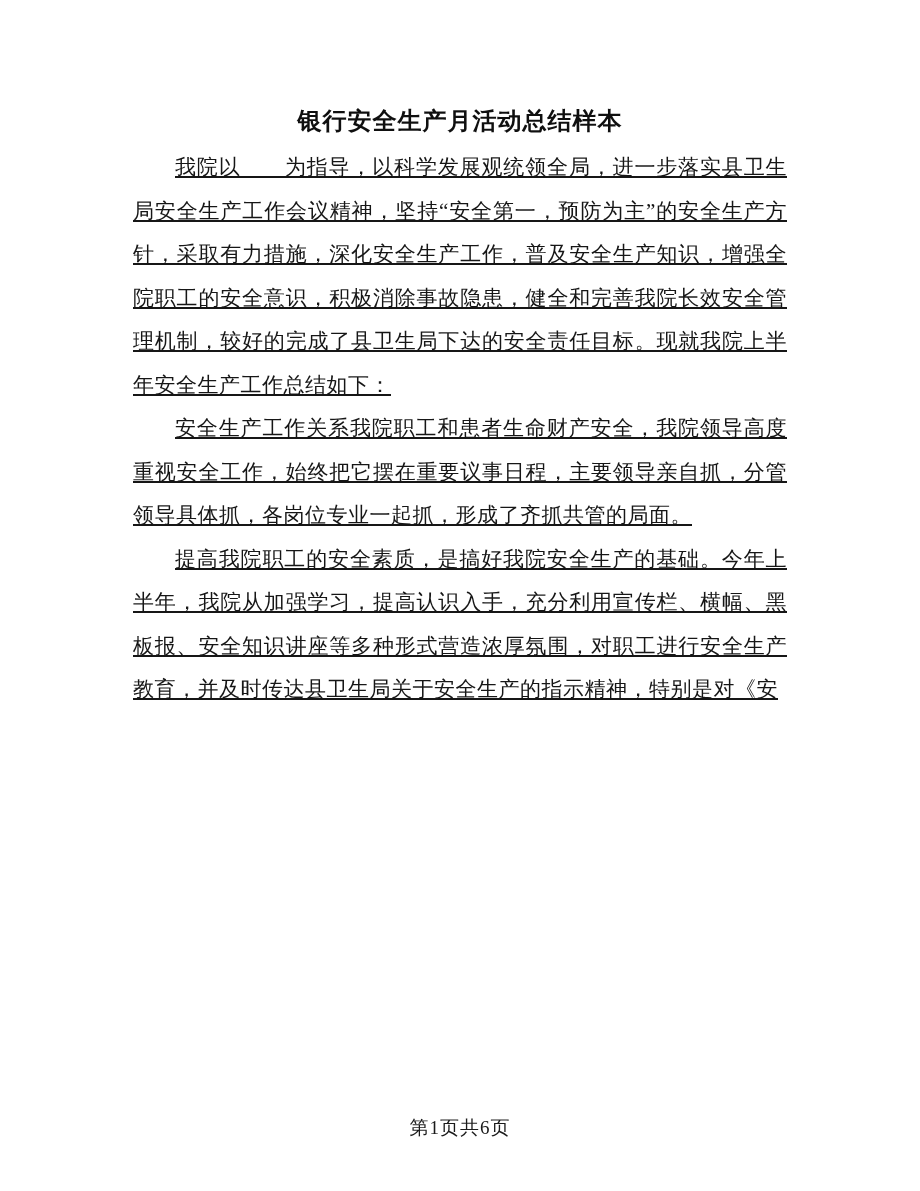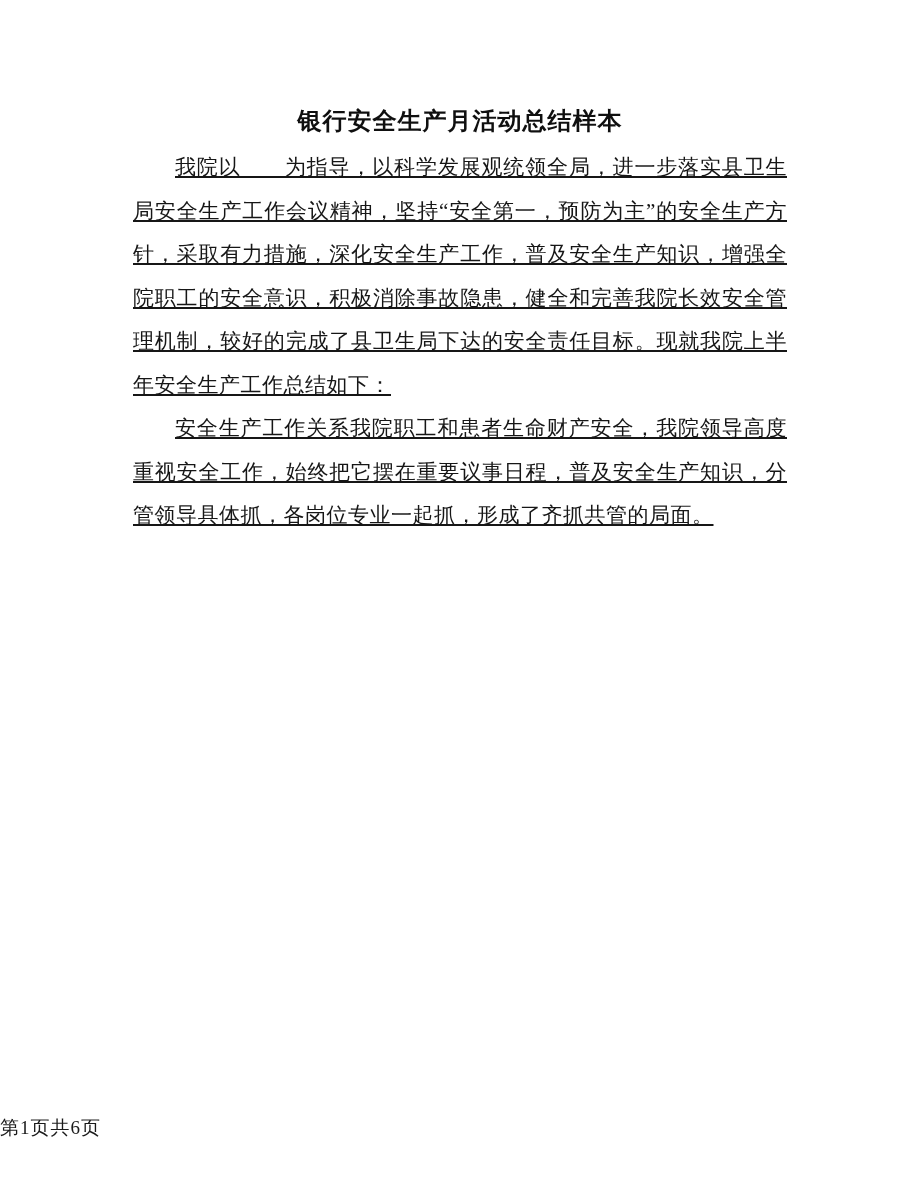--- a/index.html
+++ b/index.html
@@ -50,29 +50,30 @@
     font-family: "Liberation Sans", sans-serif;
     font-weight: bold;
     font-size: 21.5px;
     color: #0f0f0f;
   }
   .page-footer {
     position: absolute;
     left: 0;
     bottom: 50px;
     width: 100%;
-    text-align: left;
+    text-align: center;
     font-size: 19px;
     color: #1a1a1a;
     letter-spacing: 1px;
   }
 </style>
 </head>
 <body>
 
 <div class="page">
   <div class="content">
     <h1 class="doc-title">银行安全生产月活动总结样本</h1>
     <p class="para">我院以____为指导，以科学发展观统领全局，进一步落实县卫生局安全生产工作会议精神，坚持“安全第一，预防为主”的安全生产方针，采取有力措施，深化安全生产工作，普及安全生产知识，增强全院职工的安全意识，积极消除事故隐患，健全和完善我院长效安全管理机制，较好的完成了县卫生局下达的安全责任目标。现就我院上半年安全生产工作总结如下：</p>
-    <p class="para">安全生产工作关系我院职工和患者生命财产安全，我院领导高度重视安全工作，始终把它摆在重要议事日程，普及安全生产知识，分管领导具体抓，各岗位专业一起抓，形成了齐抓共管的局面。</p>
+    <p class="para">安全生产工作关系我院职工和患者生命财产安全，我院领导高度重视安全工作，始终把它摆在重要议事日程，主要领导亲自抓，分管领导具体抓，各岗位专业一起抓，形成了齐抓共管的局面。</p>
+    <p class="para">提高我院职工的安全素质，是搞好我院安全生产的基础。今年上半年，我院从加强学习，提高认识入手，充分利用宣传栏、横幅、黑板报、安全知识讲座等多种形式营造浓厚氛围，对职工进行安全生产教育，并及时传达县卫生局关于安全生产的指示精神，特别是对《安</p>
   </div>
   <div class="page-footer">第1页共6页</div>
 </div>
 
 </body></html>

